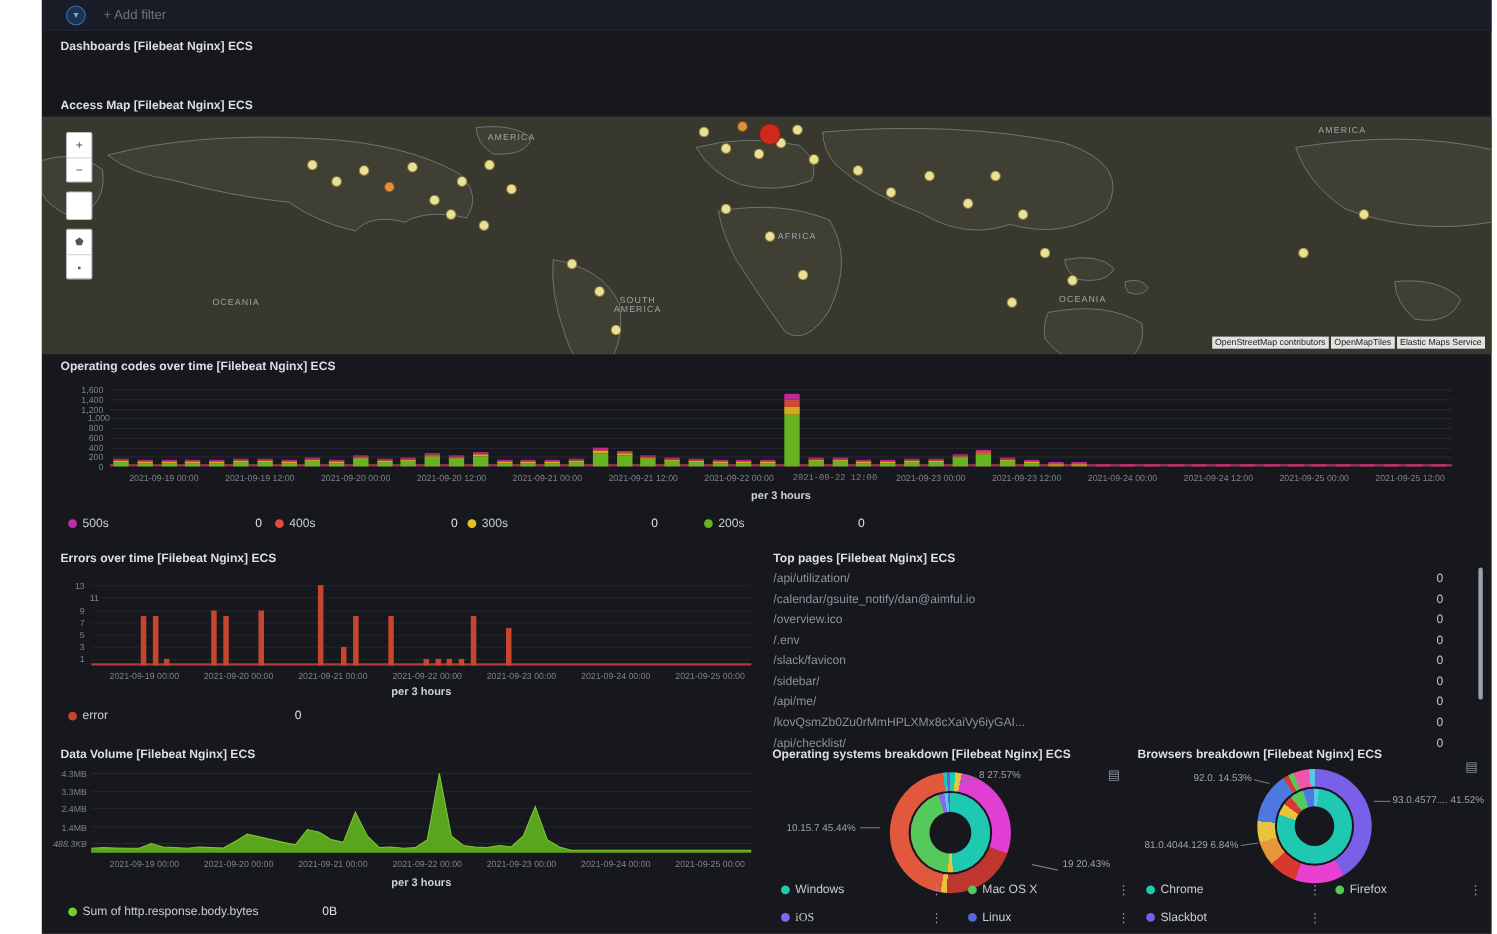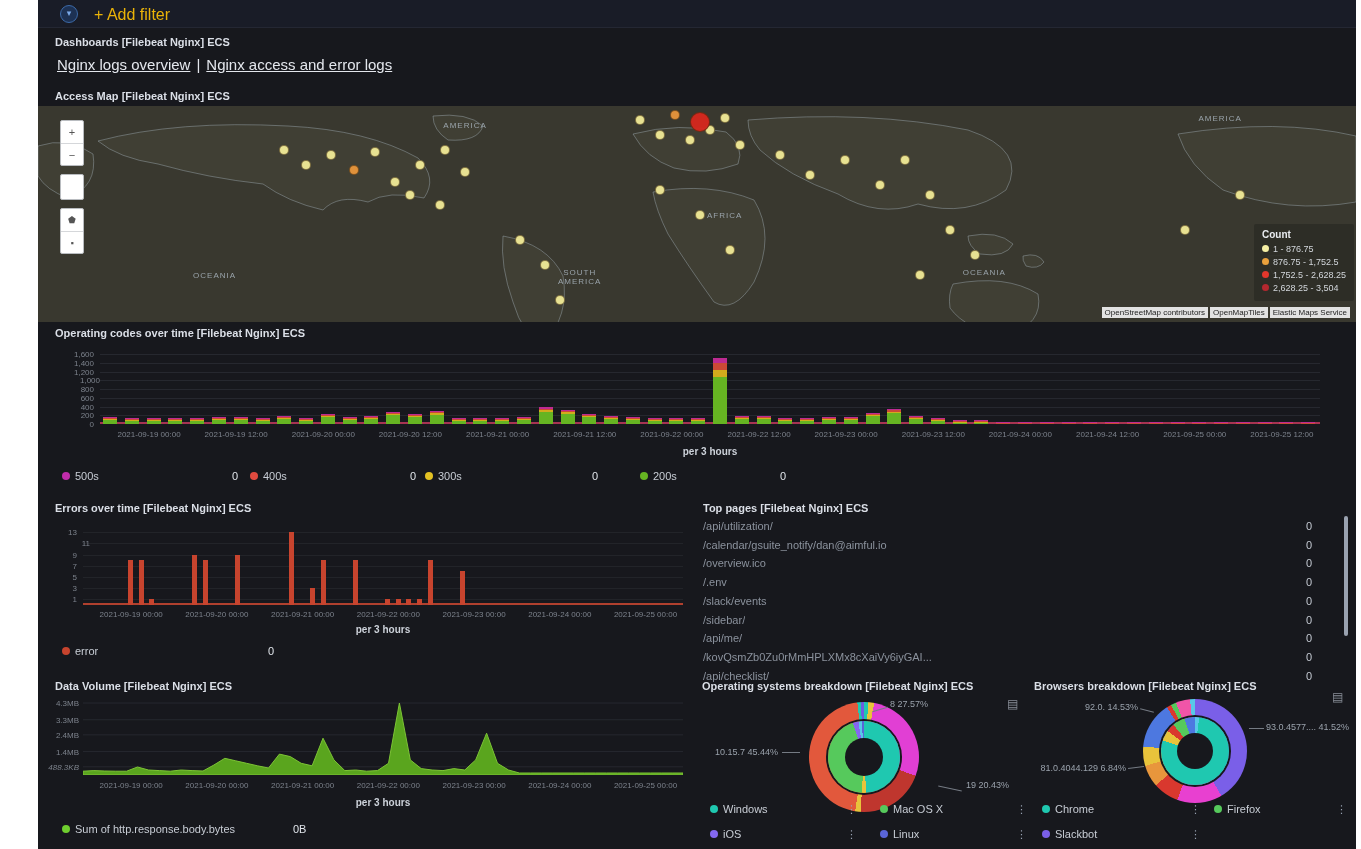--- a/index.html
+++ b/index.html
@@ -1,20 +1,20 @@
 <!DOCTYPE html>
 <html><head>
 <meta charset="utf-8">
 <style>
   html,body{margin:0;padding:0;background:#ffffff;font-family:"Liberation Sans",sans-serif;}
   .screen{position:relative;width:1361px;height:849px;background:#ffffff;overflow:hidden;}
   .app{position:absolute;left:38px;top:0;width:1318px;height:849px;background:#17181d;overflow:hidden;}
   .topbar{position:absolute;left:0;top:0;width:100%;height:27px;background:#191c27;border-bottom:1px solid #242733;}
   .filter-circle{position:absolute;left:22px;top:5px;width:16px;height:16px;border-radius:50%;background:#1d3153;border:1px solid #3c6aa8;color:#7aa9e8;font-size:9px;line-height:15px;text-align:center;}
-  .add-filter{position:absolute;left:56px;top:6px;color:#eab308;font-size:16px;cursor:pointer;}
+  .add-filter{position:absolute;left:56px;top:6px;color:#737373;font-size:12px;cursor:pointer;}
   .ptitle{position:absolute;font-size:11px;font-weight:bold;color:#dbdfe7;white-space:nowrap;}
   .links{position:absolute;top:56px;left:19px;font-size:15px;color:#e4e7ed;}
   .links .lnk{color:#e4e7ed;text-decoration:underline;cursor:pointer;}
   .links .sep{color:#e4e7ed;padding:0 6px;text-decoration:none;}
   .map{position:absolute;top:106px;left:0;width:1318px;height:216px;background:#39382f;}
   .map svg{position:absolute;left:0;top:0;}
   .map-label{position:absolute;color:#9aa4ab;font-size:8px;letter-spacing:1px;transform:translate(-50%,-50%);text-align:center;width:52px;line-height:9px;}
   .map-dot{position:absolute;border-radius:50%;transform:translate(-50%,-50%);}
   .mbox{position:absolute;background:#ffffff;border:1px solid #b9bcc0;width:24px;border-radius:2px;box-sizing:border-box;}
   .mbox .cell{height:22px;border-bottom:1px solid #d5d7da;text-align:center;color:#555;font-size:11px;line-height:22px;}
@@ -48,23 +48,20 @@
 
 <div class="screen">
   <div class="app">
 
     <div class="topbar">
       <div class="filter-circle">▾</div>
       <div class="add-filter"><span>+</span> <span>Add filter</span></div>
     </div>
 
     <div class="ptitle" style="top:36px;left:17px;">Dashboards [Filebeat Nginx] ECS</div>
-    <div class="links">
-      <span class="lnk">Nginx logs overview</span><span class="sep">|</span><span class="lnk">Nginx access and error logs</span>
-    </div>
 
     <div class="ptitle" style="top:90px;left:17px;">Access Map [Filebeat Nginx] ECS</div>
 
     <div class="map" id="map">
       <svg width="1318" height="216" viewBox="0 0 1318 216">
         <g fill="#403f34" stroke="rgba(172,188,198,0.5)" stroke-width="0.8">
           <path d="M60,35 Q140,14 250,20 Q330,24 380,52 Q400,72 386,92 Q350,84 330,96 Q300,88 285,104 Q250,96 225,78 Q170,72 120,58 Q80,52 60,35 Z"></path>
           <path d="M395,10 Q430,6 445,20 Q440,36 410,34 Q395,24 395,10 Z"></path>
           <path d="M465,130 Q510,138 525,170 Q532,210 505,238 Q485,230 475,196 Q462,160 465,130 Z"></path>
           <path d="M595,28 Q640,16 688,26 Q707,40 700,58 Q668,70 636,62 Q608,52 595,28 Z"></path>
@@ -130,29 +127,20 @@
         <div class="cell">−</div>
       </div>
       <div class="mbox" style="left:22px;top:68px;height:26px;">
         <div class="cell"></div>
       </div>
       <div class="mbox" style="left:22px;top:102px;height:46px;">
         <div class="cell" style="font-size:9px;">⬟</div>
         <div class="cell" style="font-size:9px;">▪</div>
       </div>
 
-      <div class="map-legend">
-        <div class="mlt">Count</div>
-        <div id="map-legend-items">
-            <div class="mlrow"><span class="d" style="background: rgb(245, 239, 164);"></span><span>1 - 876.75</span></div>
-            <div class="mlrow"><span class="d" style="background: rgb(233, 160, 60);"></span><span>876.75 - 1,752.5</span></div>
-            <div class="mlrow"><span class="d" style="background: rgb(226, 55, 44);"></span><span>1,752.5 - 2,628.25</span></div>
-            <div class="mlrow"><span class="d" style="background: rgb(179, 40, 47);"></span><span>2,628.25 - 3,504</span></div>
-          </div>
-      </div>
 
       <div class="attrib" id="map-attrib"><span class="chip">OpenStreetMap contributors</span><span class="chip">OpenMapTiles</span><span class="chip">Elastic Maps Service</span></div>
     </div>
 
     <div class="ptitle" style="top:327px;left:17px;">Operating codes over time [Filebeat Nginx] ECS</div>
     <div class="plot" id="rc-plot" style="left:62px;top:350px;width:1220px;height:74px;">
         <div class="gridline" style="top: 65.2941px;"></div>
         <div class="gridline" style="top: 56.5882px;"></div>
         <div class="gridline" style="top: 47.8824px;"></div>
         <div class="gridline" style="top: 39.1765px;"></div>
@@ -368,21 +356,21 @@
         <div class="ytick" style="left: 10px; width: 46px; top: 420px;">0</div>
       </div>
     <div id="rc-xticks">
         <div class="xtick" style="left: 111.018px; top: 430px;">2021-09-19 00:00</div>
         <div class="xtick" style="left: 198.161px; top: 430px;">2021-09-19 12:00</div>
         <div class="xtick" style="left: 285.304px; top: 430px;">2021-09-20 00:00</div>
         <div class="xtick" style="left: 372.446px; top: 430px;">2021-09-20 12:00</div>
         <div class="xtick" style="left: 459.589px; top: 430px;">2021-09-21 00:00</div>
         <div class="xtick" style="left: 546.732px; top: 430px;">2021-09-21 12:00</div>
         <div class="xtick" style="left: 633.875px; top: 430px;">2021-09-22 00:00</div>
-        <div class="xtick" style="left: 721.018px; top: 430px;">2021-09-22 12:00</div>
+        <div class="xtick" style="left: 721.018px; top: 430px; font-family: Liberation Mono, monospace;">2021-09-22 12:00</div>
         <div class="xtick" style="left: 808.161px; top: 430px;">2021-09-23 00:00</div>
         <div class="xtick" style="left: 895.304px; top: 430px;">2021-09-23 12:00</div>
         <div class="xtick" style="left: 982.446px; top: 430px;">2021-09-24 00:00</div>
         <div class="xtick" style="left: 1069.59px; top: 430px;">2021-09-24 12:00</div>
         <div class="xtick" style="left: 1156.73px; top: 430px;">2021-09-25 00:00</div>
         <div class="xtick" style="left: 1243.88px; top: 430px;">2021-09-25 12:00</div>
       </div>
     <div class="axis-title" style="left:62px;top:446px;width:1220px;">per 3 hours</div>
     <div id="rc-legend">
         <div class="leg-dot" style="left: 24px; top: 472px; background: rgb(193, 44, 171);"></div>
@@ -454,21 +442,21 @@
     <div class="ptitle" style="top:502px;left:665px;">Top pages [Filebeat Nginx] ECS</div>
     <div id="tp-rows">
         <div class="tp-page" style="left: 665px; top: 520px;">/api/utilization/</div>
         <div class="tp-val" style="left: 1240px; top: 520px;">0</div>
         <div class="tp-page" style="left: 665px; top: 538.7px;">/calendar/gsuite_notify/dan@aimful.io</div>
         <div class="tp-val" style="left: 1240px; top: 538.7px;">0</div>
         <div class="tp-page" style="left: 665px; top: 557.4px;">/overview.ico</div>
         <div class="tp-val" style="left: 1240px; top: 557.4px;">0</div>
         <div class="tp-page" style="left: 665px; top: 576.1px; text-align: center;">/.env</div>
         <div class="tp-val" style="left: 1240px; top: 576.1px;">0</div>
-        <div class="tp-page" style="left: 665px; top: 594.8px;">/slack/events</div>
+        <div class="tp-page" style="left: 665px; top: 594.8px;">/slack/favicon</div>
         <div class="tp-val" style="left: 1240px; top: 594.8px;">0</div>
         <div class="tp-page" style="left: 665px; top: 613.5px;">/sidebar/</div>
         <div class="tp-val" style="left: 1240px; top: 613.5px;">0</div>
         <div class="tp-page" style="left: 665px; top: 632.2px;">/api/me/</div>
         <div class="tp-val" style="left: 1240px; top: 632.2px;">0</div>
         <div class="tp-page" style="left: 665px; top: 650.9px;">/kovQsmZb0Zu0rMmHPLXMx8cXaiVy6iyGAI...</div>
         <div class="tp-val" style="left: 1240px; top: 650.9px;">0</div>
         <div class="tp-page" style="left: 665px; top: 669.6px;">/api/checklist/</div>
         <div class="tp-val" style="left: 1240px; top: 669.6px;">0</div>
       </div>
@@ -520,21 +508,21 @@
     <div class="callout" style="left:928px;top:780px;">19 20.43%</div>
     <div class="callout-line" style="left:900px;top:788px;width:24px;transform:rotate(12deg);"></div>
     <div id="os-legend">
         <div class="leg-dot" style="left: 672px; top: 805px; background: rgb(31, 200, 176);"></div>
         <div class="leg-label" style="left: 685px; top: 803px;">Windows</div>
         <div class="more-dots" style="left: 808px; top: 803px;">⋮</div>
         <div class="leg-dot" style="left: 842px; top: 805px; background: rgb(86, 201, 92);"></div>
         <div class="leg-label" style="left: 855px; top: 803px;">Mac OS X</div>
         <div class="more-dots" style="left: 978px; top: 803px;">⋮</div>
         <div class="leg-dot" style="left: 672px; top: 830px; background: rgb(132, 104, 240);"></div>
-        <div class="leg-label" style="left: 685px; top: 828px;">iOS</div>
+        <div class="leg-label" style="left: 685px; top: 828px; font-family: Liberation Serif, serif;">iOS</div>
         <div class="more-dots" style="left: 808px; top: 828px;">⋮</div>
         <div class="leg-dot" style="left: 842px; top: 830px; background: rgb(90, 101, 216);"></div>
         <div class="leg-label" style="left: 855px; top: 828px;">Linux</div>
         <div class="more-dots" style="left: 978px; top: 828px;">⋮</div>
       </div>
 
     <div class="ptitle" style="top:680px;left:996px;">Browsers breakdown [Filebeat Nginx] ECS</div>
     <div class="legend-toggle" style="left:1294px;top:690px;">▤</div>
     <div class="donut" id="br-outer" style="left: 1105px; top: 699px; width: 104px; height: 104px; background: conic-gradient(rgb(122, 95, 232) 0%, rgb(122, 95, 232) 41.52%, rgb(232, 64, 208) 41.52%, rgb(232, 64, 208) 55.52%, rgb(217, 56, 46) 55.52%, rgb(217, 56, 46) 63.52%, rgb(232, 150, 60) 63.52%, rgb(232, 150, 60) 70.36%, rgb(232, 195, 59) 70.36%, rgb(232, 195, 59) 76.36%, rgb(77, 120, 224) 76.36%, rgb(77, 120, 224) 90.89%, rgb(217, 56, 46) 90.89%, rgb(217, 56, 46) 92.39%, rgb(86, 201, 92) 92.39%, rgb(86, 201, 92) 93.99%, rgb(240, 85, 168) 93.99%, rgb(240, 85, 168) 98.49%, rgb(88, 200, 232) 98.49%, rgb(88, 200, 232) 100%);"></div>
     <div class="donut" id="br-inner" style="left: 1123px; top: 717px; width: 68px; height: 68px; box-shadow: rgb(23, 24, 29) 0px 0px 0px 2px; background: conic-gradient(rgb(88, 200, 232) 0%, rgb(88, 200, 232) 2%, rgb(31, 200, 176) 2%, rgb(31, 200, 176) 80%, rgb(232, 195, 59) 80%, rgb(232, 195, 59) 85%, rgb(217, 56, 46) 85%, rgb(217, 56, 46) 89%, rgb(86, 201, 92) 89%, rgb(86, 201, 92) 95%, rgb(77, 120, 224) 95%, rgb(77, 120, 224) 100%);"></div>

